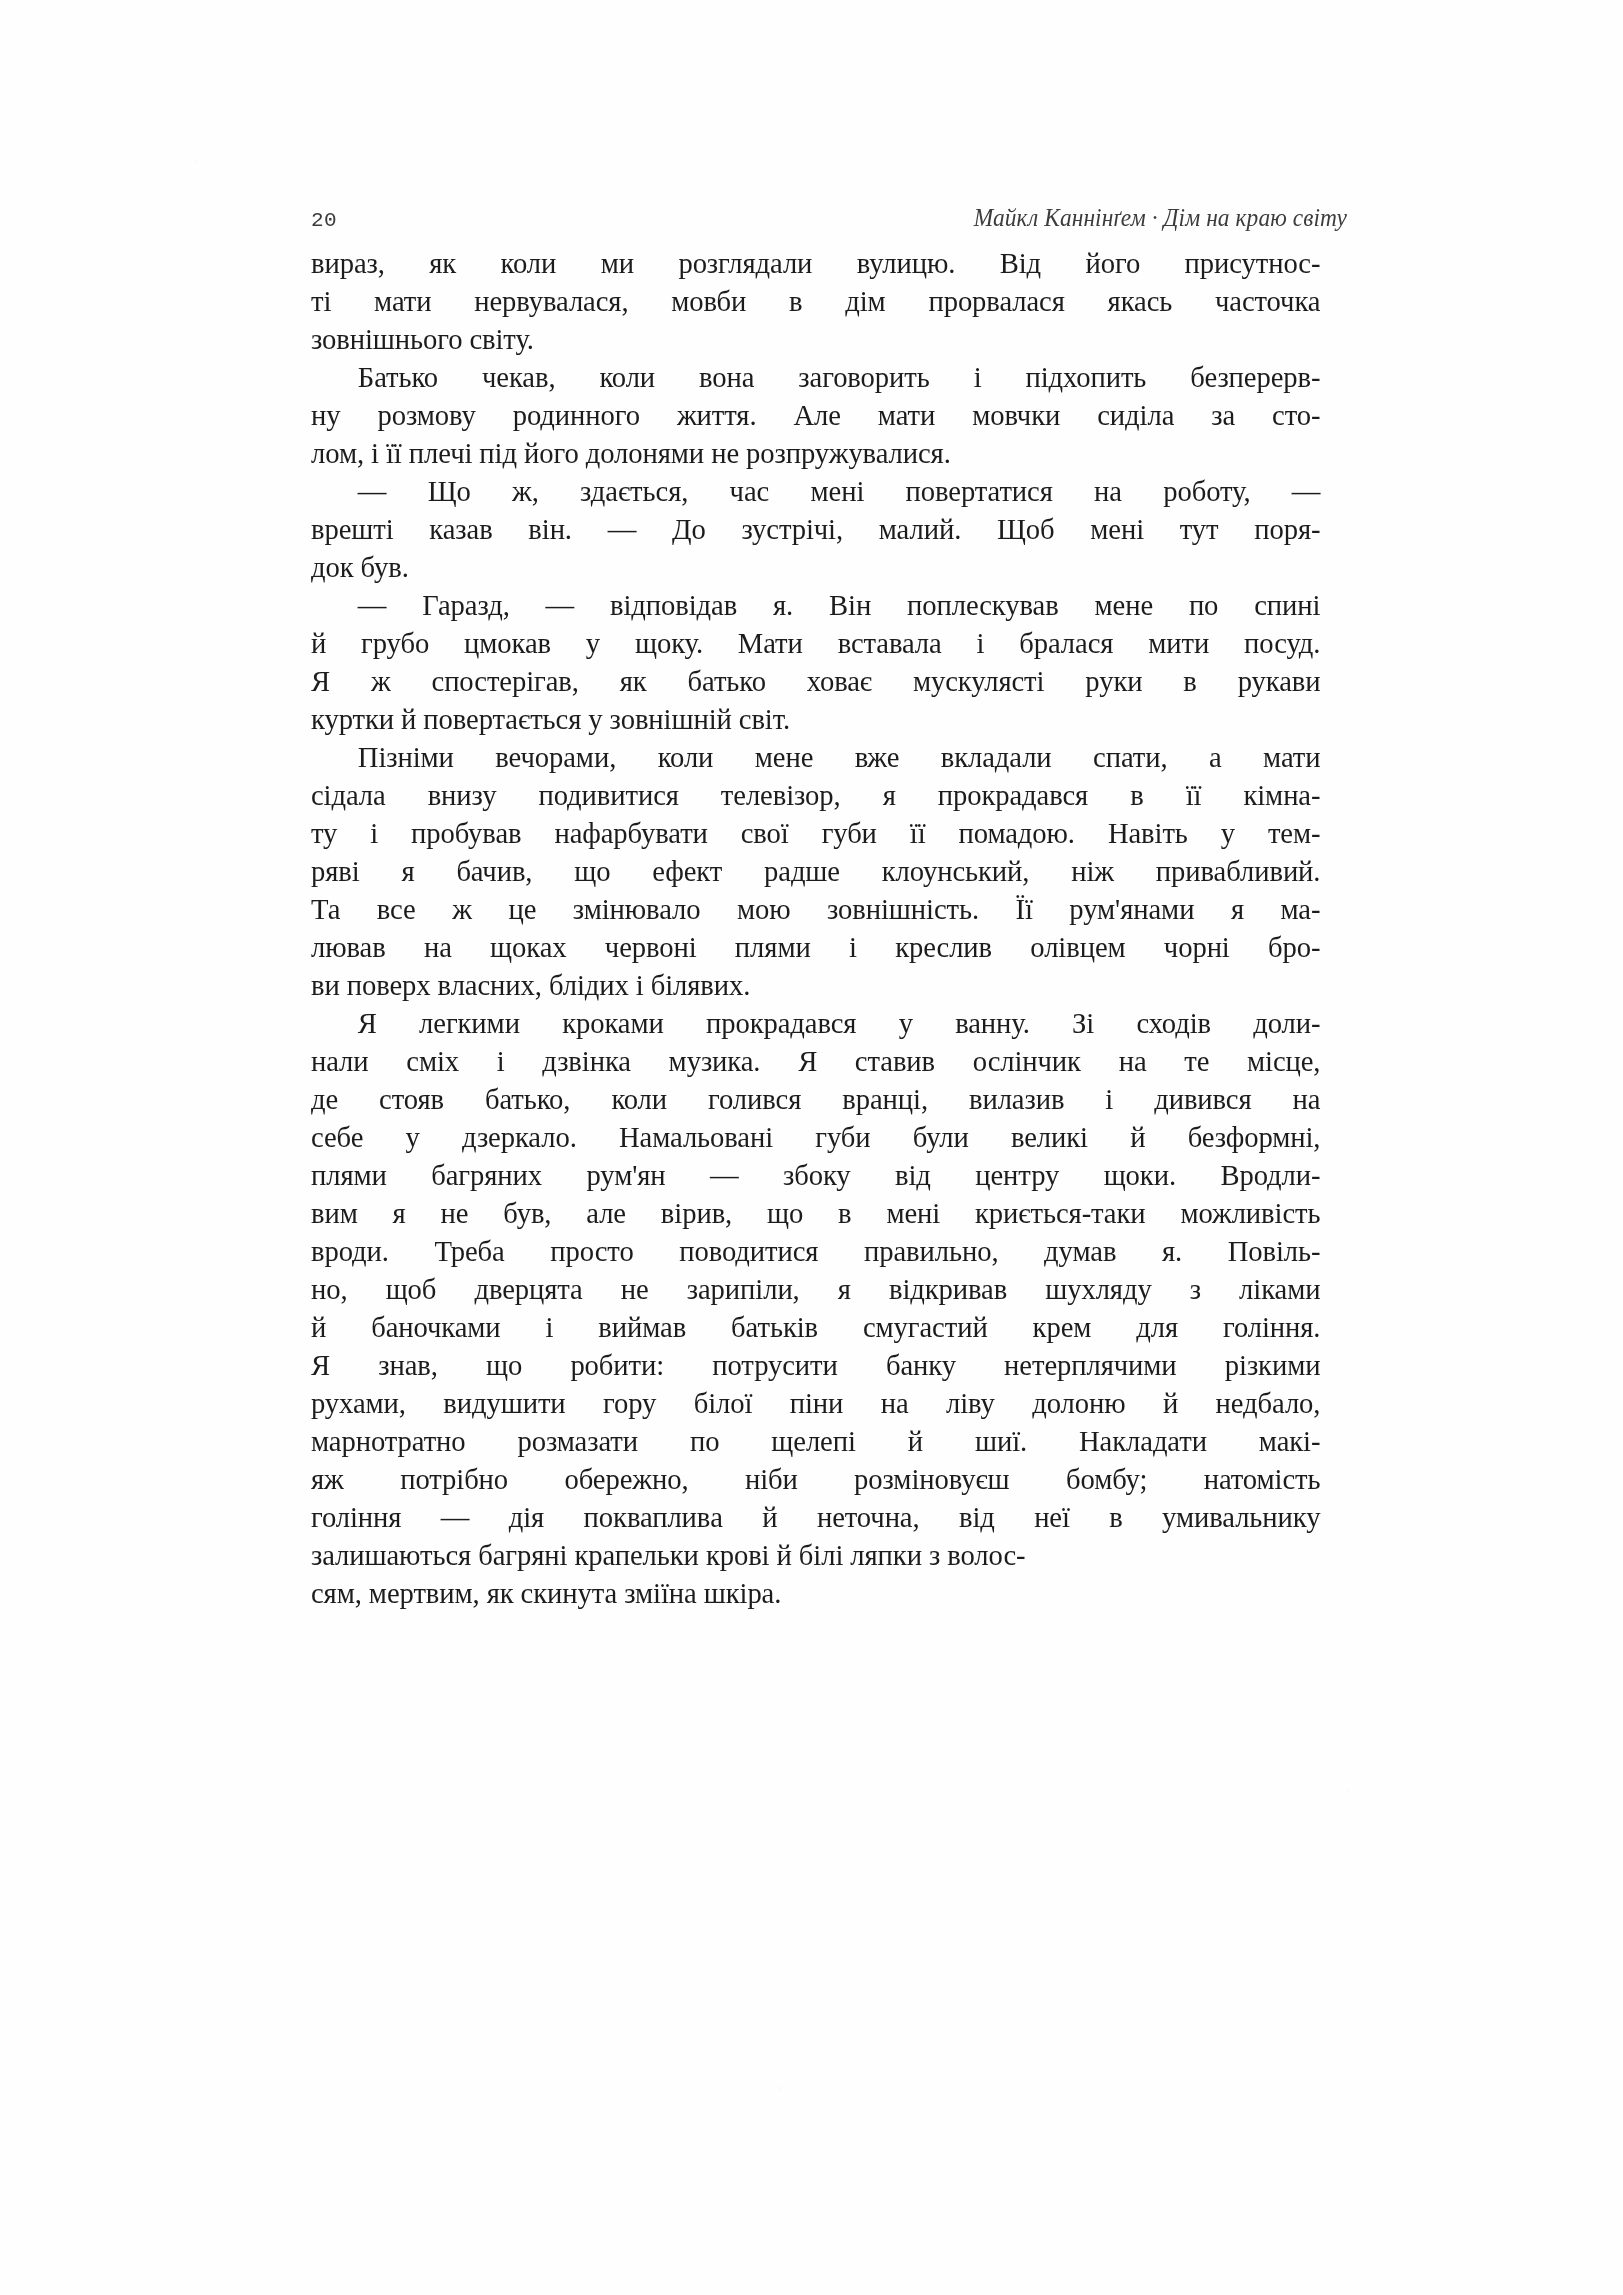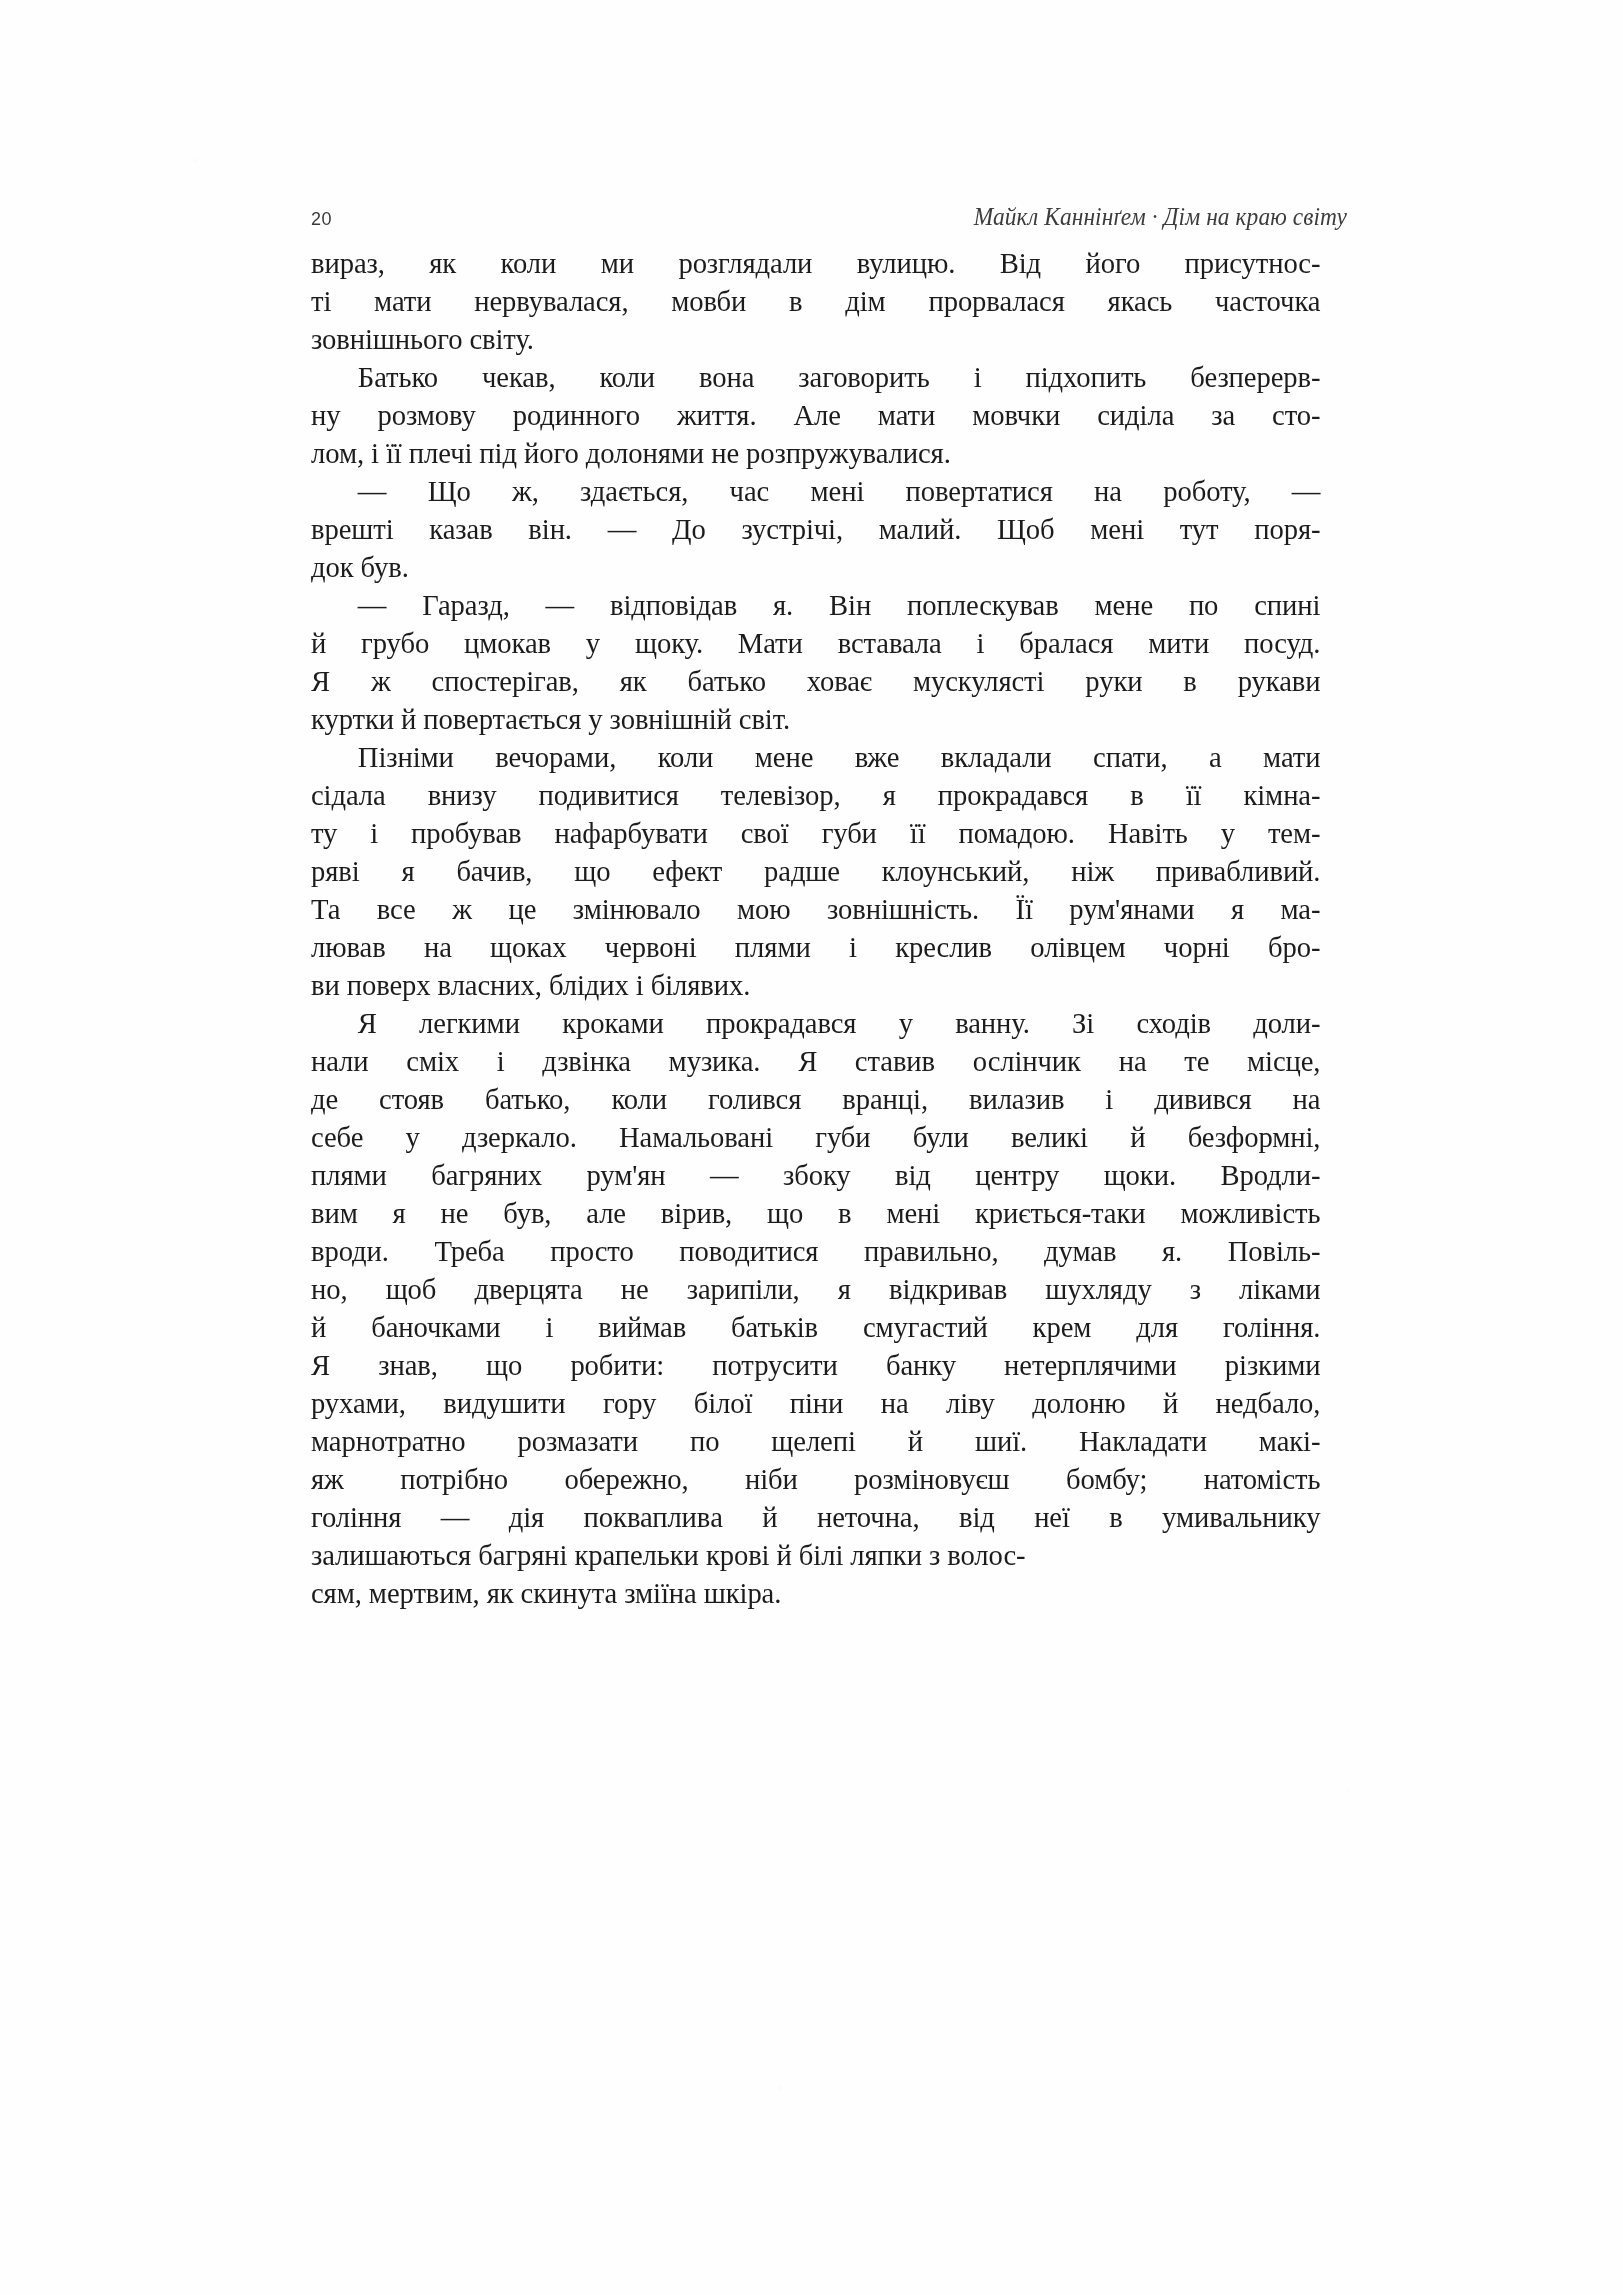--- a/index.html
+++ b/index.html
@@ -38,22 +38,22 @@
     position: absolute;
     left: 311px;
     top: 166px;
     width: 1057px;
     height: 37px;
     display: flex;
     align-items: baseline;
     justify-content: space-between;
   }
   .folio {
-    font-family: Liberation Sans, sans-serif;
-    font-size: 18px;
+    font-family: Liberation Mono, monospace;
+    font-size: 21px;
     letter-spacing: 0.5px;
     color: #3a3a3a;
     line-height: 1;
     margin-top: 44px;
   }
   .running-title {
     font-family: "Liberation Serif", "DejaVu Serif", serif;
     font-style: italic;
     font-size: 26px;
     letter-spacing: 0.1px;

